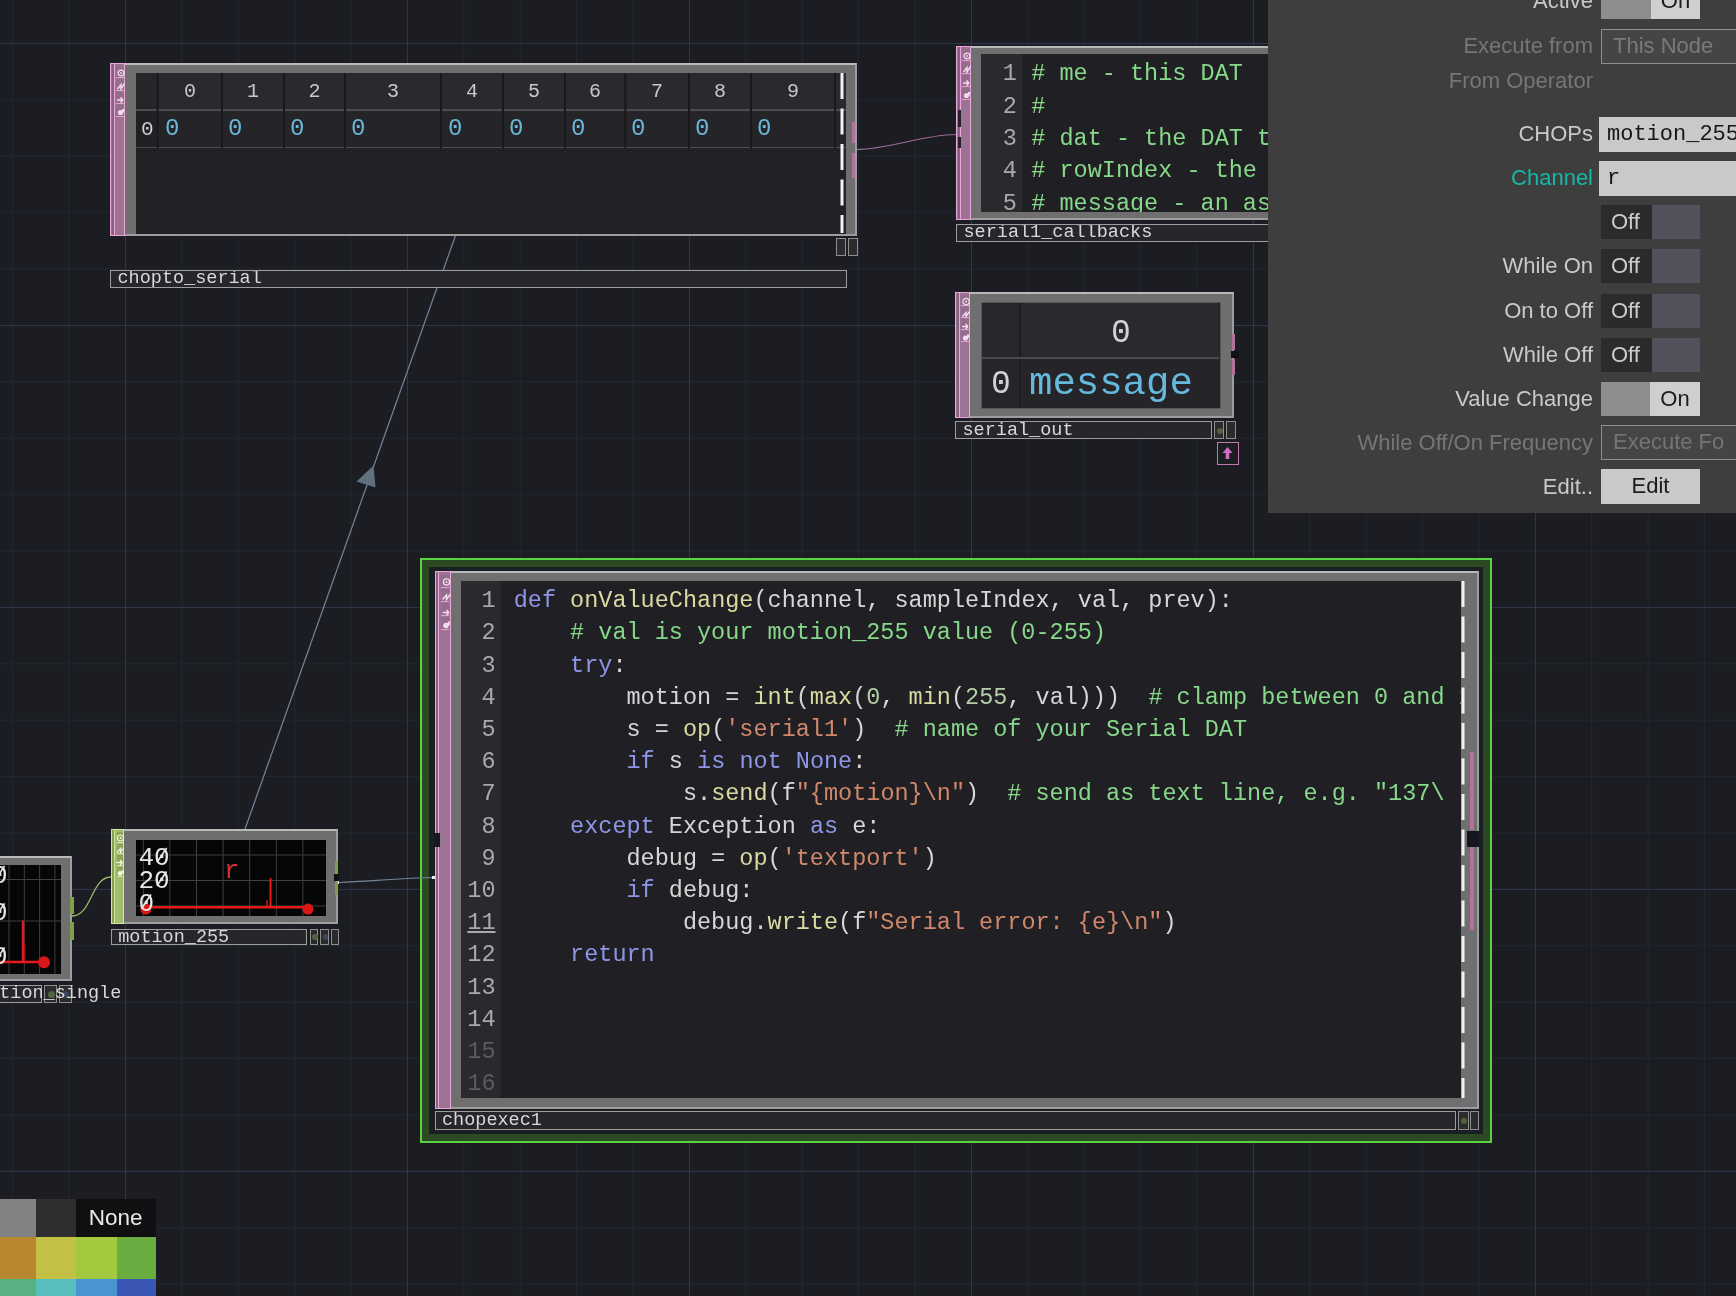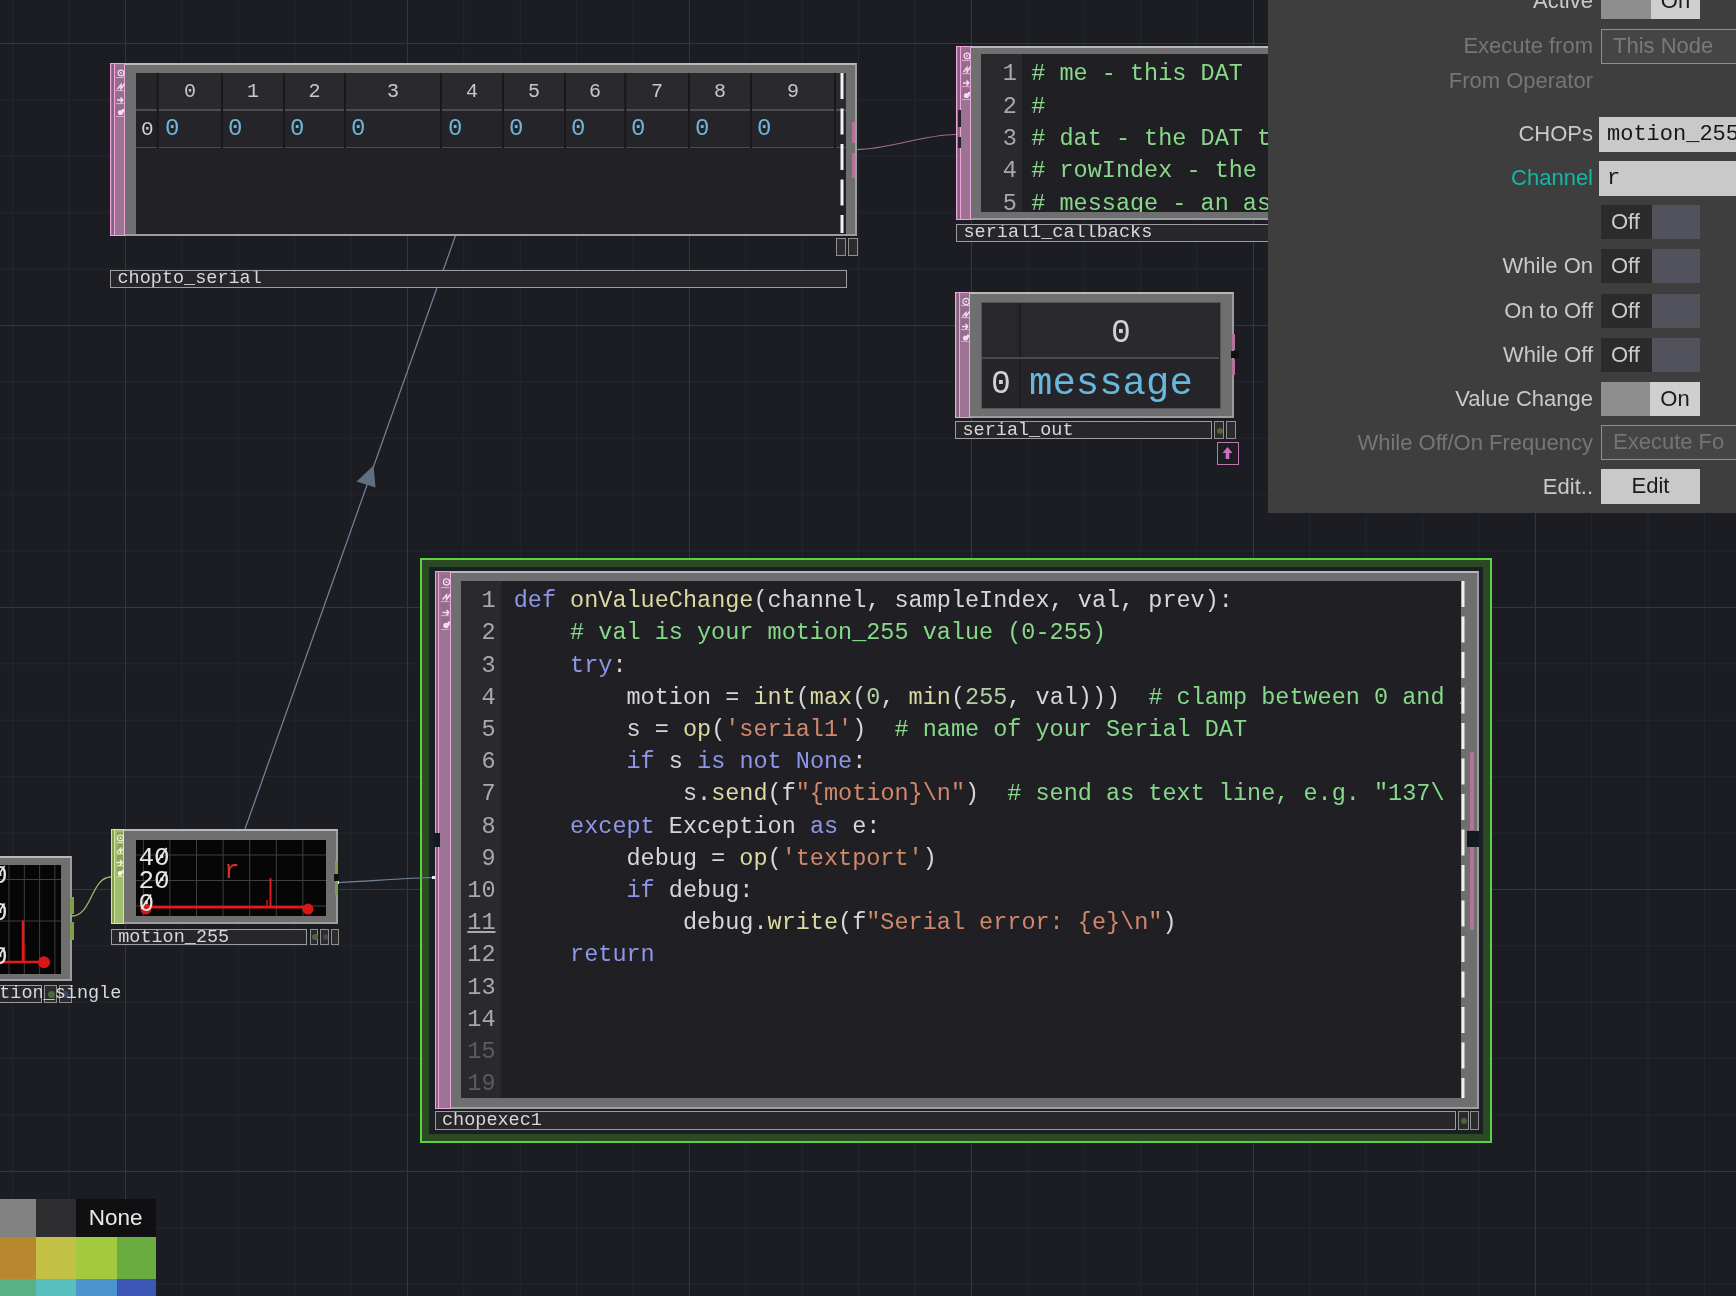--- a/index.html
+++ b/index.html
@@ -331,21 +331,21 @@
   <div class="num" style="left:-10px;top:165.2px;width:45px;">6</div>
   <div class="num" style="left:-10px;top:197.4px;width:45px;">7</div>
   <div class="num" style="left:-10px;top:229.6px;width:45px;">8</div>
   <div class="num" style="left:-10px;top:261.8px;width:45px;">9</div>
   <div class="num" style="left:-10px;top:294px;width:45px;">10</div>
   <div class="num" style="left:-10px;top:326.2px;width:45px;text-decoration:underline;">11</div>
   <div class="num" style="left:-10px;top:358.4px;width:45px;">12</div>
   <div class="num" style="left:-10px;top:390.6px;width:45px;">13</div>
   <div class="num" style="left:-10px;top:422.8px;width:45px;">14</div>
   <div class="num" style="left:-10px;top:455px;width:45px;color:#5b5b60;font-family:Liberation Mono, monospace;">15</div>
-  <div class="num" style="left:-10px;top:487.2px;width:45px;color:#5b5b60;">19</div>
+  <div class="num" style="left:-10px;top:487.2px;width:45px;color:#5b5b60;">16</div>
   <div class="line" style="left:53.2px;top:4.2px;"><span class="k">def</span> <span class="f">onValueChange</span>(channel, sampleIndex, val, prev):</div>
   <div class="line c" style="left:53.2px;top:36.4px;">    # val is your motion_255 value (0-255)</div>
   <div class="line" style="left:53.2px;top:68.6px;">    <span class="k">try</span>:</div>
   <div class="line" style="left:53.2px;top:100.8px;">        motion = <span class="f">int</span>(<span class="f">max</span>(<span class="n">0</span>, <span class="f">min</span>(<span class="n">255</span>, val)))  <span class="c"># clamp between 0 and 255</span></div>
   <div class="line" style="left:53.2px;top:133px;">        s = <span class="f">op</span>(<span class="s">'serial1'</span>)  <span class="c"># name of your Serial DAT</span></div>
   <div class="line" style="left:53.2px;top:165.2px;">        <span class="k">if</span> s <span class="k">is</span> <span class="k">not</span> <span class="k">None</span>:</div>
   <div class="line" style="left:53.2px;top:197.4px;">            s.<span class="f">send</span>(f<span class="s">"{motion}\n"</span>)  <span class="c"># send as text line, e.g. "137\</span></div>
   <div class="line" style="left:53.2px;top:229.6px;">    <span class="k">except</span> Exception <span class="k">as</span> e:</div>
   <div class="line" style="left:53.2px;top:261.8px;">        debug = <span class="f">op</span>(<span class="s">'textport'</span>)</div>
   <div class="line" style="left:53.2px;top:294px;">        <span class="k">if</span> debug:</div>

